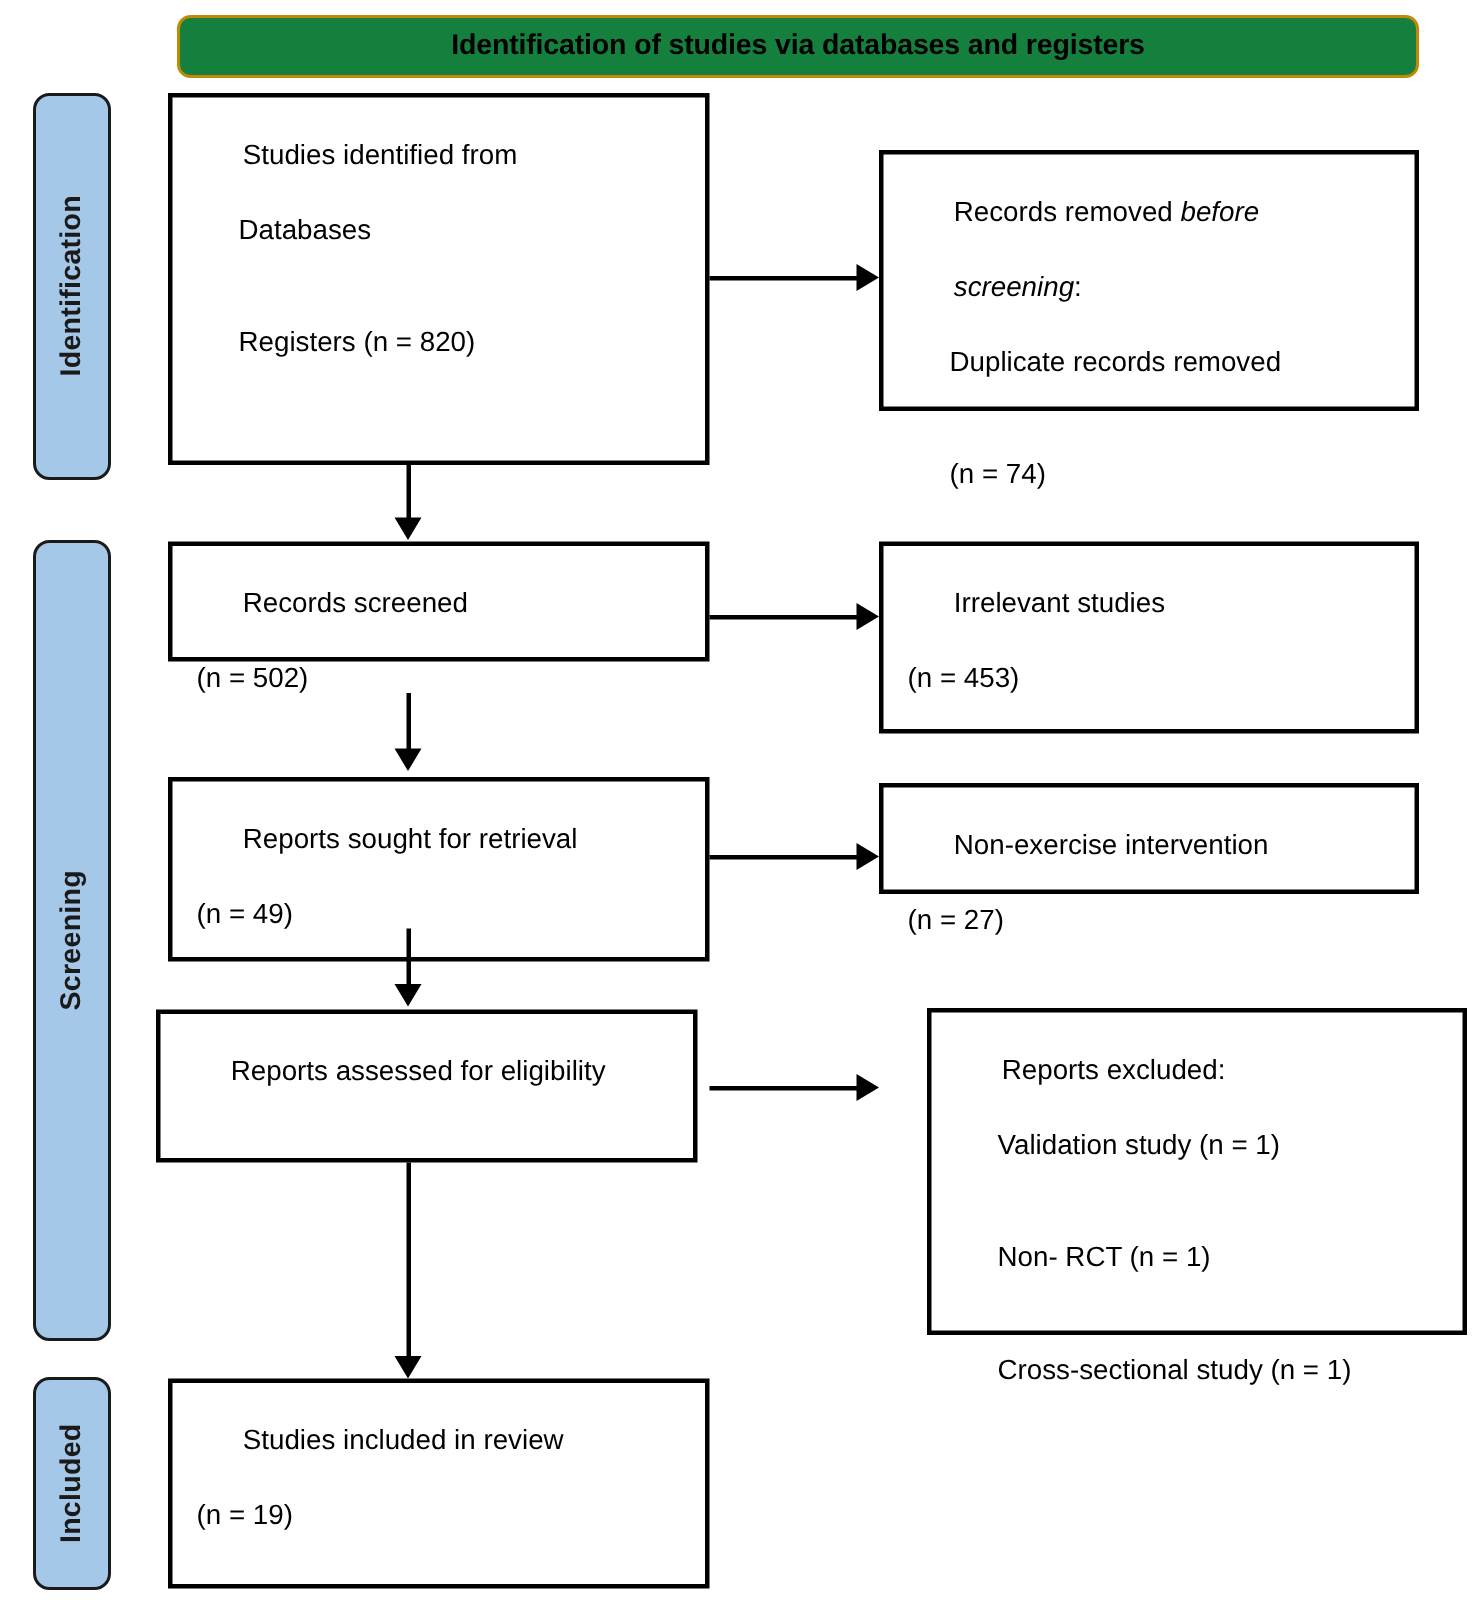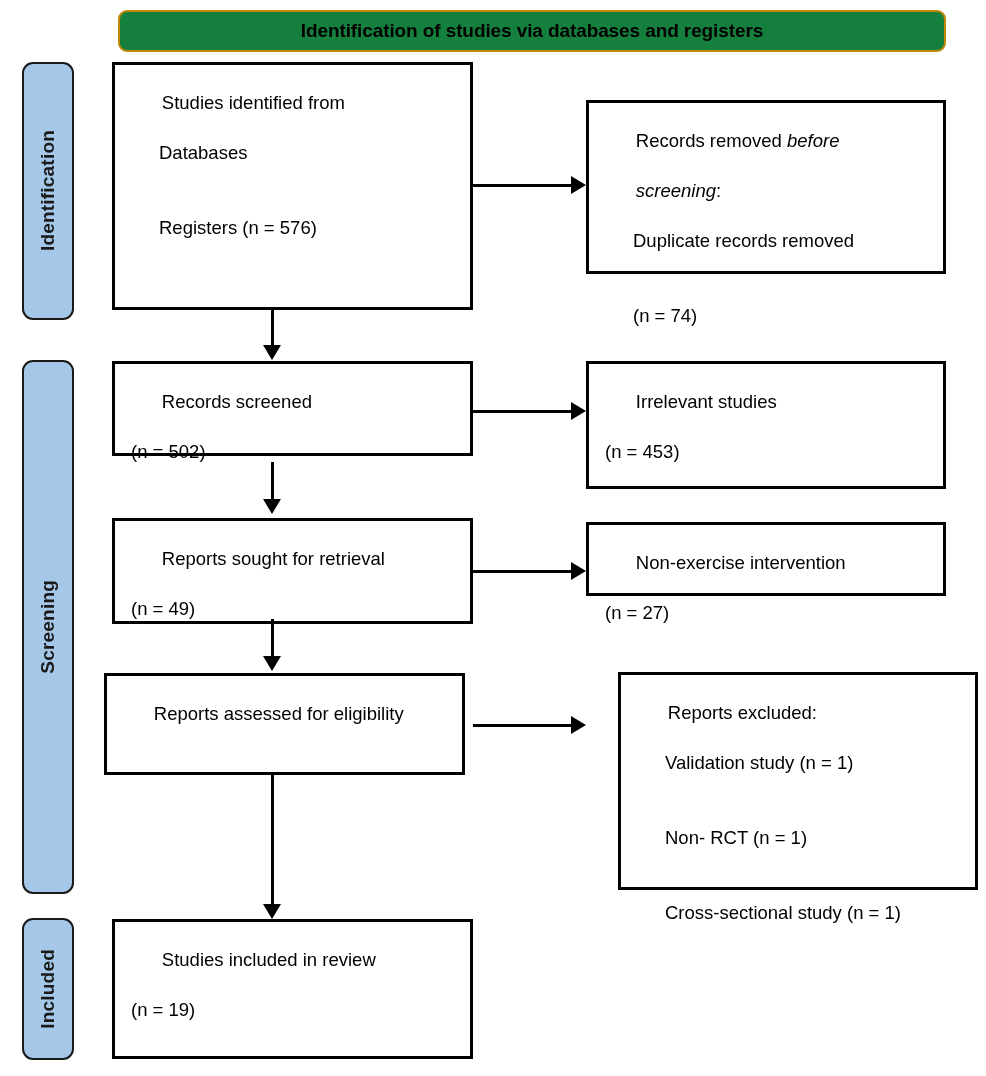--- a/index.html
+++ b/index.html
@@ -134,60 +134,60 @@
   </div>
 
   <div class="stage-label" style="left:22px; top:918px; width:52px; height:142px;">
     <span class="stage-label-text">Included</span>
   </div>
 
   <div class="flow-box" style="left:112px; top:62px; width:361px; height:248px;">
     <div class="flow-box-text">
       <span>Studies identified from</span>
       <span class="indent">Databases</span>
-      <span class="indent">Registers (n = 576)</span>
+      <span class="indent">Registers (n = 820)</span>
     </div>
   </div>
 
   <div class="flow-box" style="left:586px; top:100px; width:360px; height:174px;">
     <div class="flow-box-text">
       <span>Records removed </span><span class="ital">before</span><br>
       <span class="ital">screening</span><span>:</span>
       <span class="indent">Duplicate records removed</span>
       <span class="indent">(n = 74)</span>
     </div>
   </div>
 
   <div class="arrow-h" style="left:473px; top:184px; width:100px;"></div>
   <div class="arrow-h-head" style="left:571px; top:176px;"></div>
 
   <div class="arrow-v" style="left:271px; top:310px; height:38px;"></div>
   <div class="arrow-v-head" style="left:263px; top:345px;"></div>
 
-  <div class="flow-box" style="left:112px; top:361px; width:361px; height:95px;">
+  <div class="flow-box" style="left:112px; top:361px; width:361px; height:80px;">
     <div class="flow-box-text">
       <span>Records screened</span>
       <span style="display:block">(n = 502)</span>
     </div>
   </div>
 
   <div class="flow-box" style="left:586px; top:361px; width:360px; height:128px;">
     <div class="flow-box-text">
       <span>Irrelevant studies</span>
       <span style="display:block">(n = 453)</span>
     </div>
   </div>
 
   <div class="arrow-h" style="left:473px; top:410px; width:100px;"></div>
   <div class="arrow-h-head" style="left:571px; top:402px;"></div>
 
   <div class="arrow-v" style="left:271px; top:462px; height:38px;"></div>
   <div class="arrow-v-head" style="left:263px; top:499px;"></div>
 
-  <div class="flow-box" style="left:112px; top:518px; width:361px; height:106px;">
+  <div class="flow-box" style="left:112px; top:518px; width:361px; height:123px;">
     <div class="flow-box-text">
       <span>Reports sought for retrieval</span>
       <span style="display:block">(n = 49)</span>
     </div>
   </div>
 
   <div class="flow-box" style="left:586px; top:522px; width:360px; height:74px;">
     <div class="flow-box-text">
       <span>Non-exercise intervention</span>
       <span style="display:block">(n = 27)</span>

